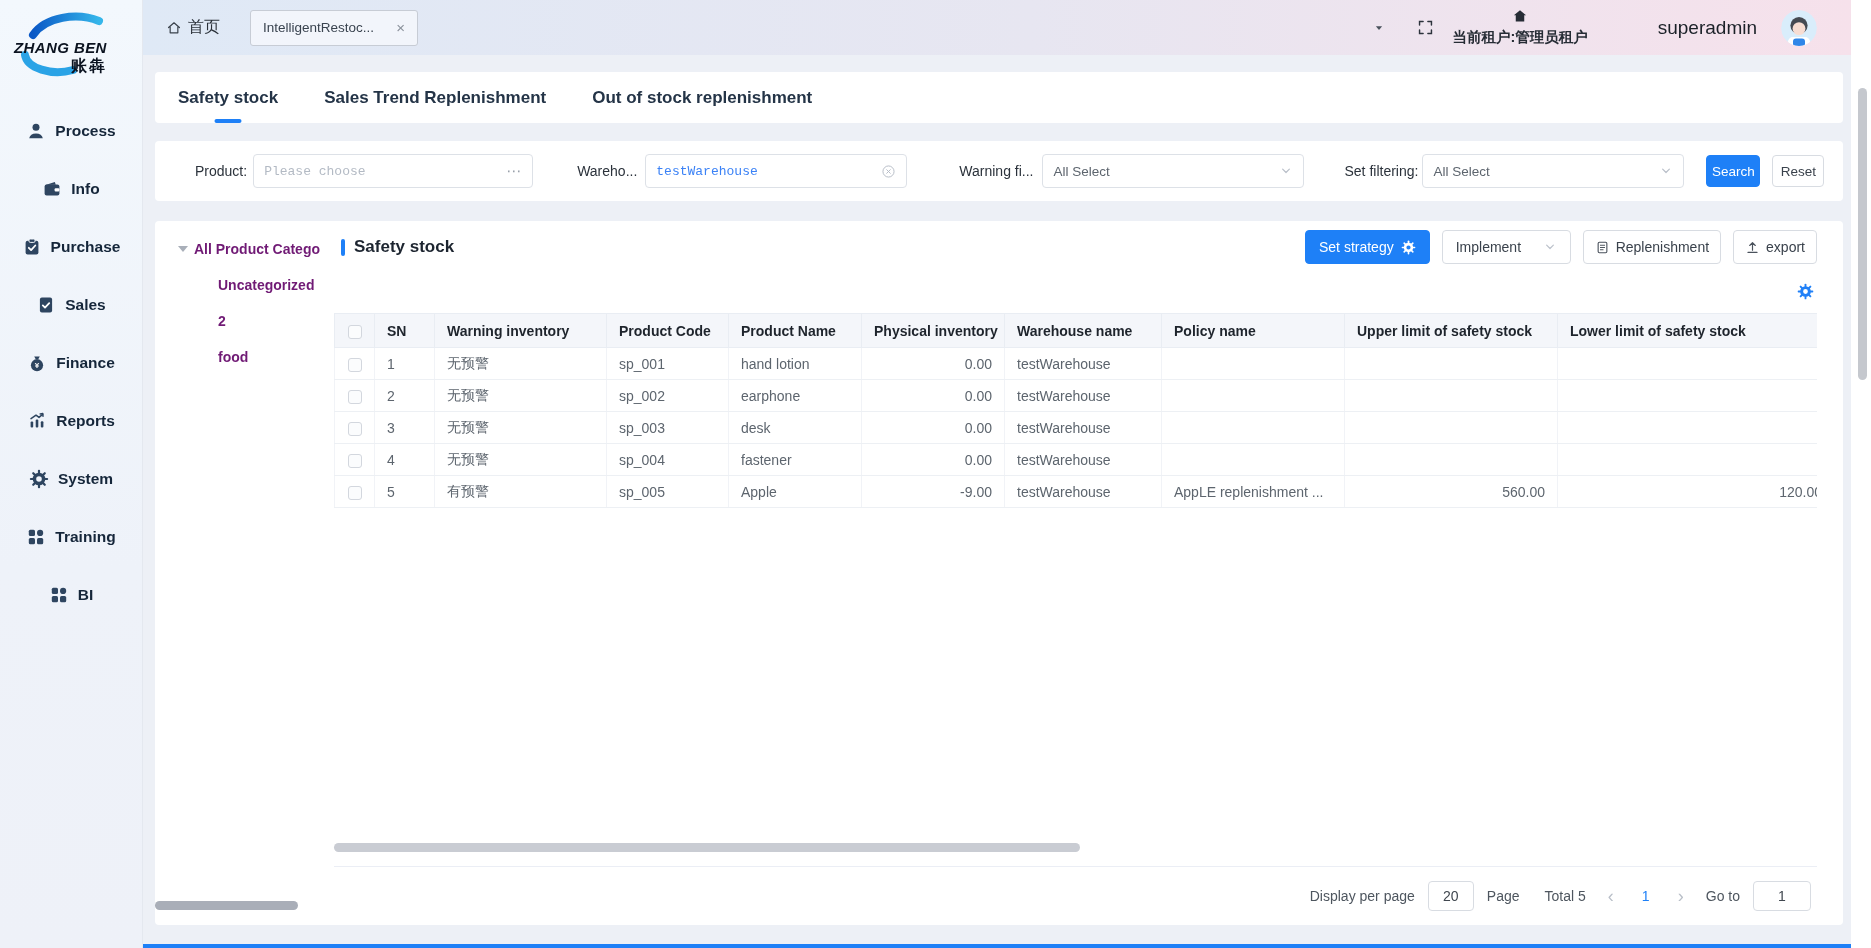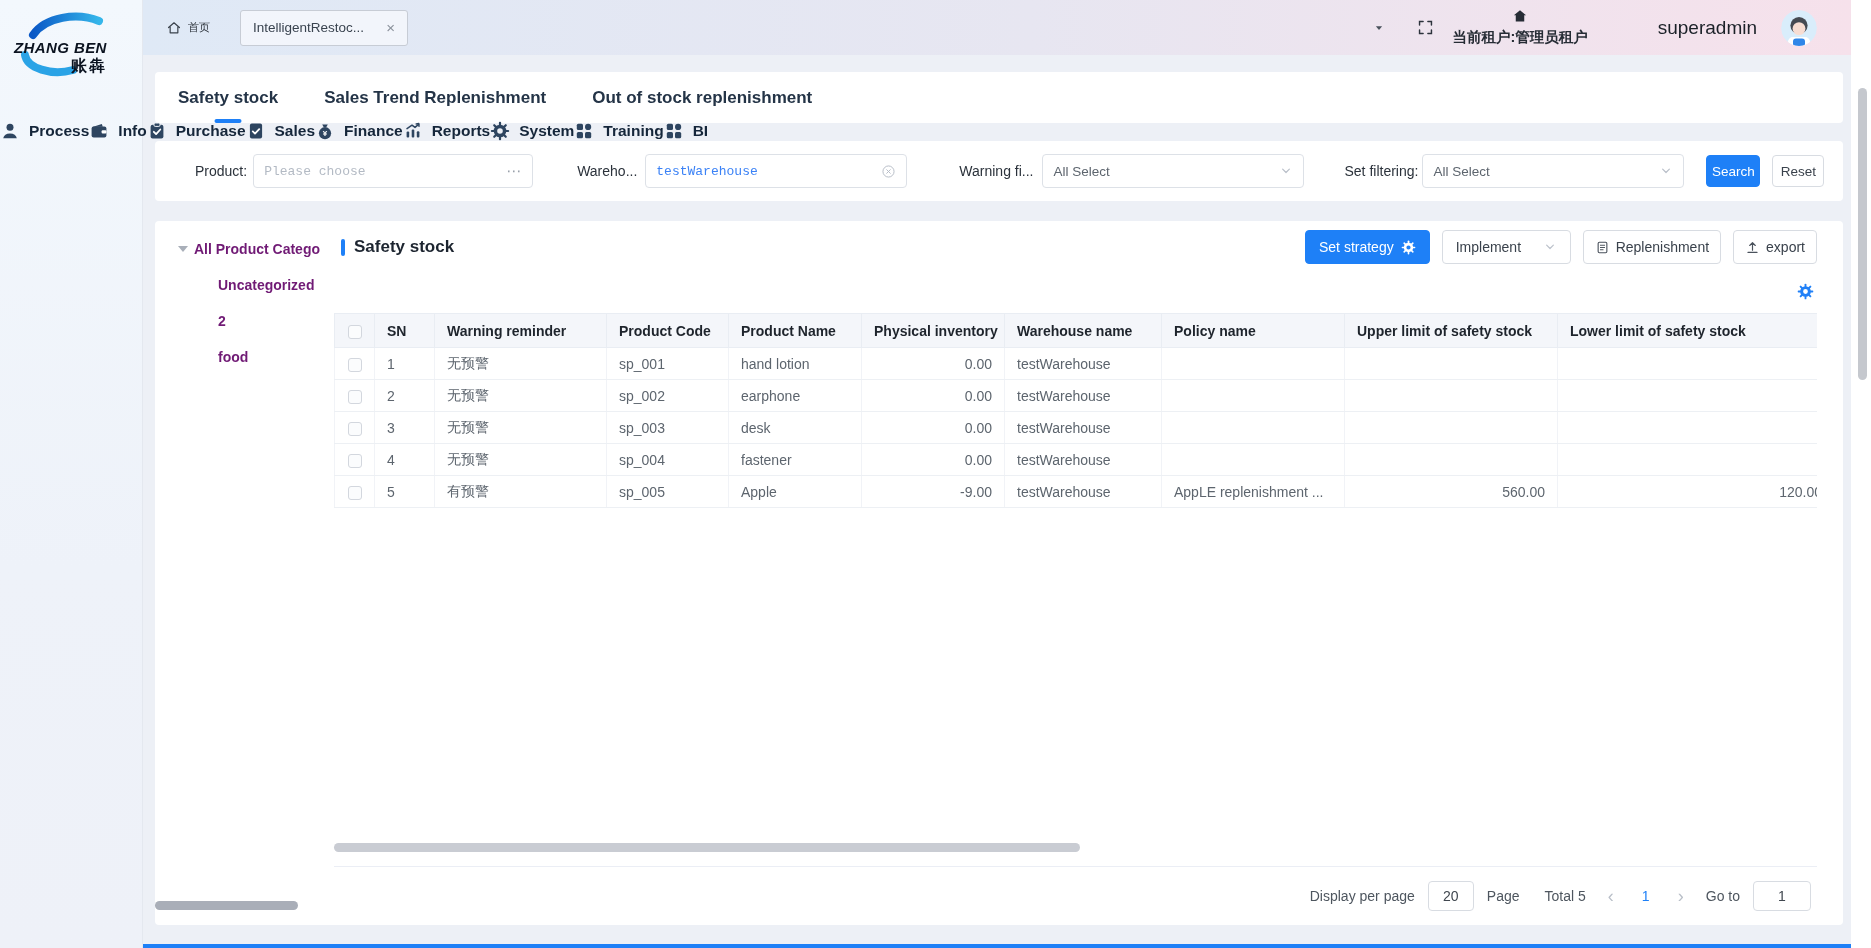--- a/index.html
+++ b/index.html
@@ -8,30 +8,30 @@
   .screen { position:relative; width:1871px; height:948px; background:#edf0f6; overflow:hidden; }
 
   
   .sidebar { position:absolute; left:0; top:0; width:143px; height:948px;
     background:linear-gradient(180deg,#f3f8fd 0%,#eef2f9 60%,#eef1f8 100%);
     border-right:1px solid #e4e8ef; z-index:5; }
   .logo { position:relative; width:120px; height:88px; margin:8px auto 0; }
   .logo-arcs { position:absolute; left:0; top:0; }
   .logo-en { position:absolute; top:31px; left:3px; font-size:15px; font-weight:800; font-style:italic; color:#0b1320; letter-spacing:.4px; white-space:nowrap; }
   .logo-cn { position:absolute; top:48px; left:60px; font-size:16px; font-weight:800; color:#0b1320; letter-spacing:2px; }
-  .nav { margin-top:6px; display:flex; flex-direction:row; }
+  .nav { margin-top:6px; display:flex; flex-direction:column; }
   .nav-item { height:58px; display:flex; align-items:center; justify-content:center; gap:9px; cursor:pointer; }
   .nav-item svg { width:20px; height:20px; color:#2e4560; flex:0 0 auto; }
   .nav-label { font-size:15.5px; font-weight:bold; color:#15263a; white-space:nowrap; }
 
   
   .topbar { position:absolute; left:143px; top:0; right:20px; height:55px;
     background:linear-gradient(90deg,#dfe9f6 0%,#e7e6f1 52%,#f6e1eb 100%);
     display:flex; align-items:center; padding-right:34px; }
-  .tb-home { display:flex; align-items:center; gap:6px; margin-left:23px; font-size:11px; color:#2a3038; cursor:pointer; }
+  .tb-home { display:flex; align-items:center; gap:6px; margin-left:23px; font-size:16px; color:#2a3038; cursor:pointer; }
   .tb-home svg { width:16px; height:16px; color:#3a424c; }
   .tb-tab { margin-left:30px; height:36px; width:168px; display:flex; align-items:center; gap:10px;
     padding:0 12px; background:rgba(248,250,253,.72); border:1px solid #c7ccd5; border-radius:3px;
     font-size:13.5px; color:#39434f; cursor:pointer; }
   .tb-tab .tab-text { overflow:hidden; white-space:nowrap; flex:1; }
   .tb-tab .close-x { color:#8b929c; font-size:15px; line-height:1; }
   .tb-right { margin-left:auto; display:flex; align-items:center; }
   .tb-caret svg { width:12px; height:12px; color:#4a525c; display:block; }
   .tb-fullscreen { margin-left:32px; }
   .tb-fullscreen svg { width:17px; height:17px; color:#2c333c; display:block; }
@@ -431,21 +431,21 @@
           <col style="width:143px">
             <col style="width:157px">
             <col style="width:183px">
             <col style="width:213px">
             <col style="width:277px">
         </colgroup>
         <thead>
           <tr>
             <th class="c-check"><span class="checkbox"></span></th>
             <th>SN</th>
-            <th>Warning reminder</th>
+            <th>Warning inventory</th>
             <th>Product Code</th>
             <th>Product Name</th>
             <th>Physical inventory</th>
             <th>Warehouse name</th>
             <th>Policy name</th>
             <th>Upper limit of safety stock</th>
             <th>Lower limit of safety stock</th>
           </tr>
         </thead>
         <tbody>

